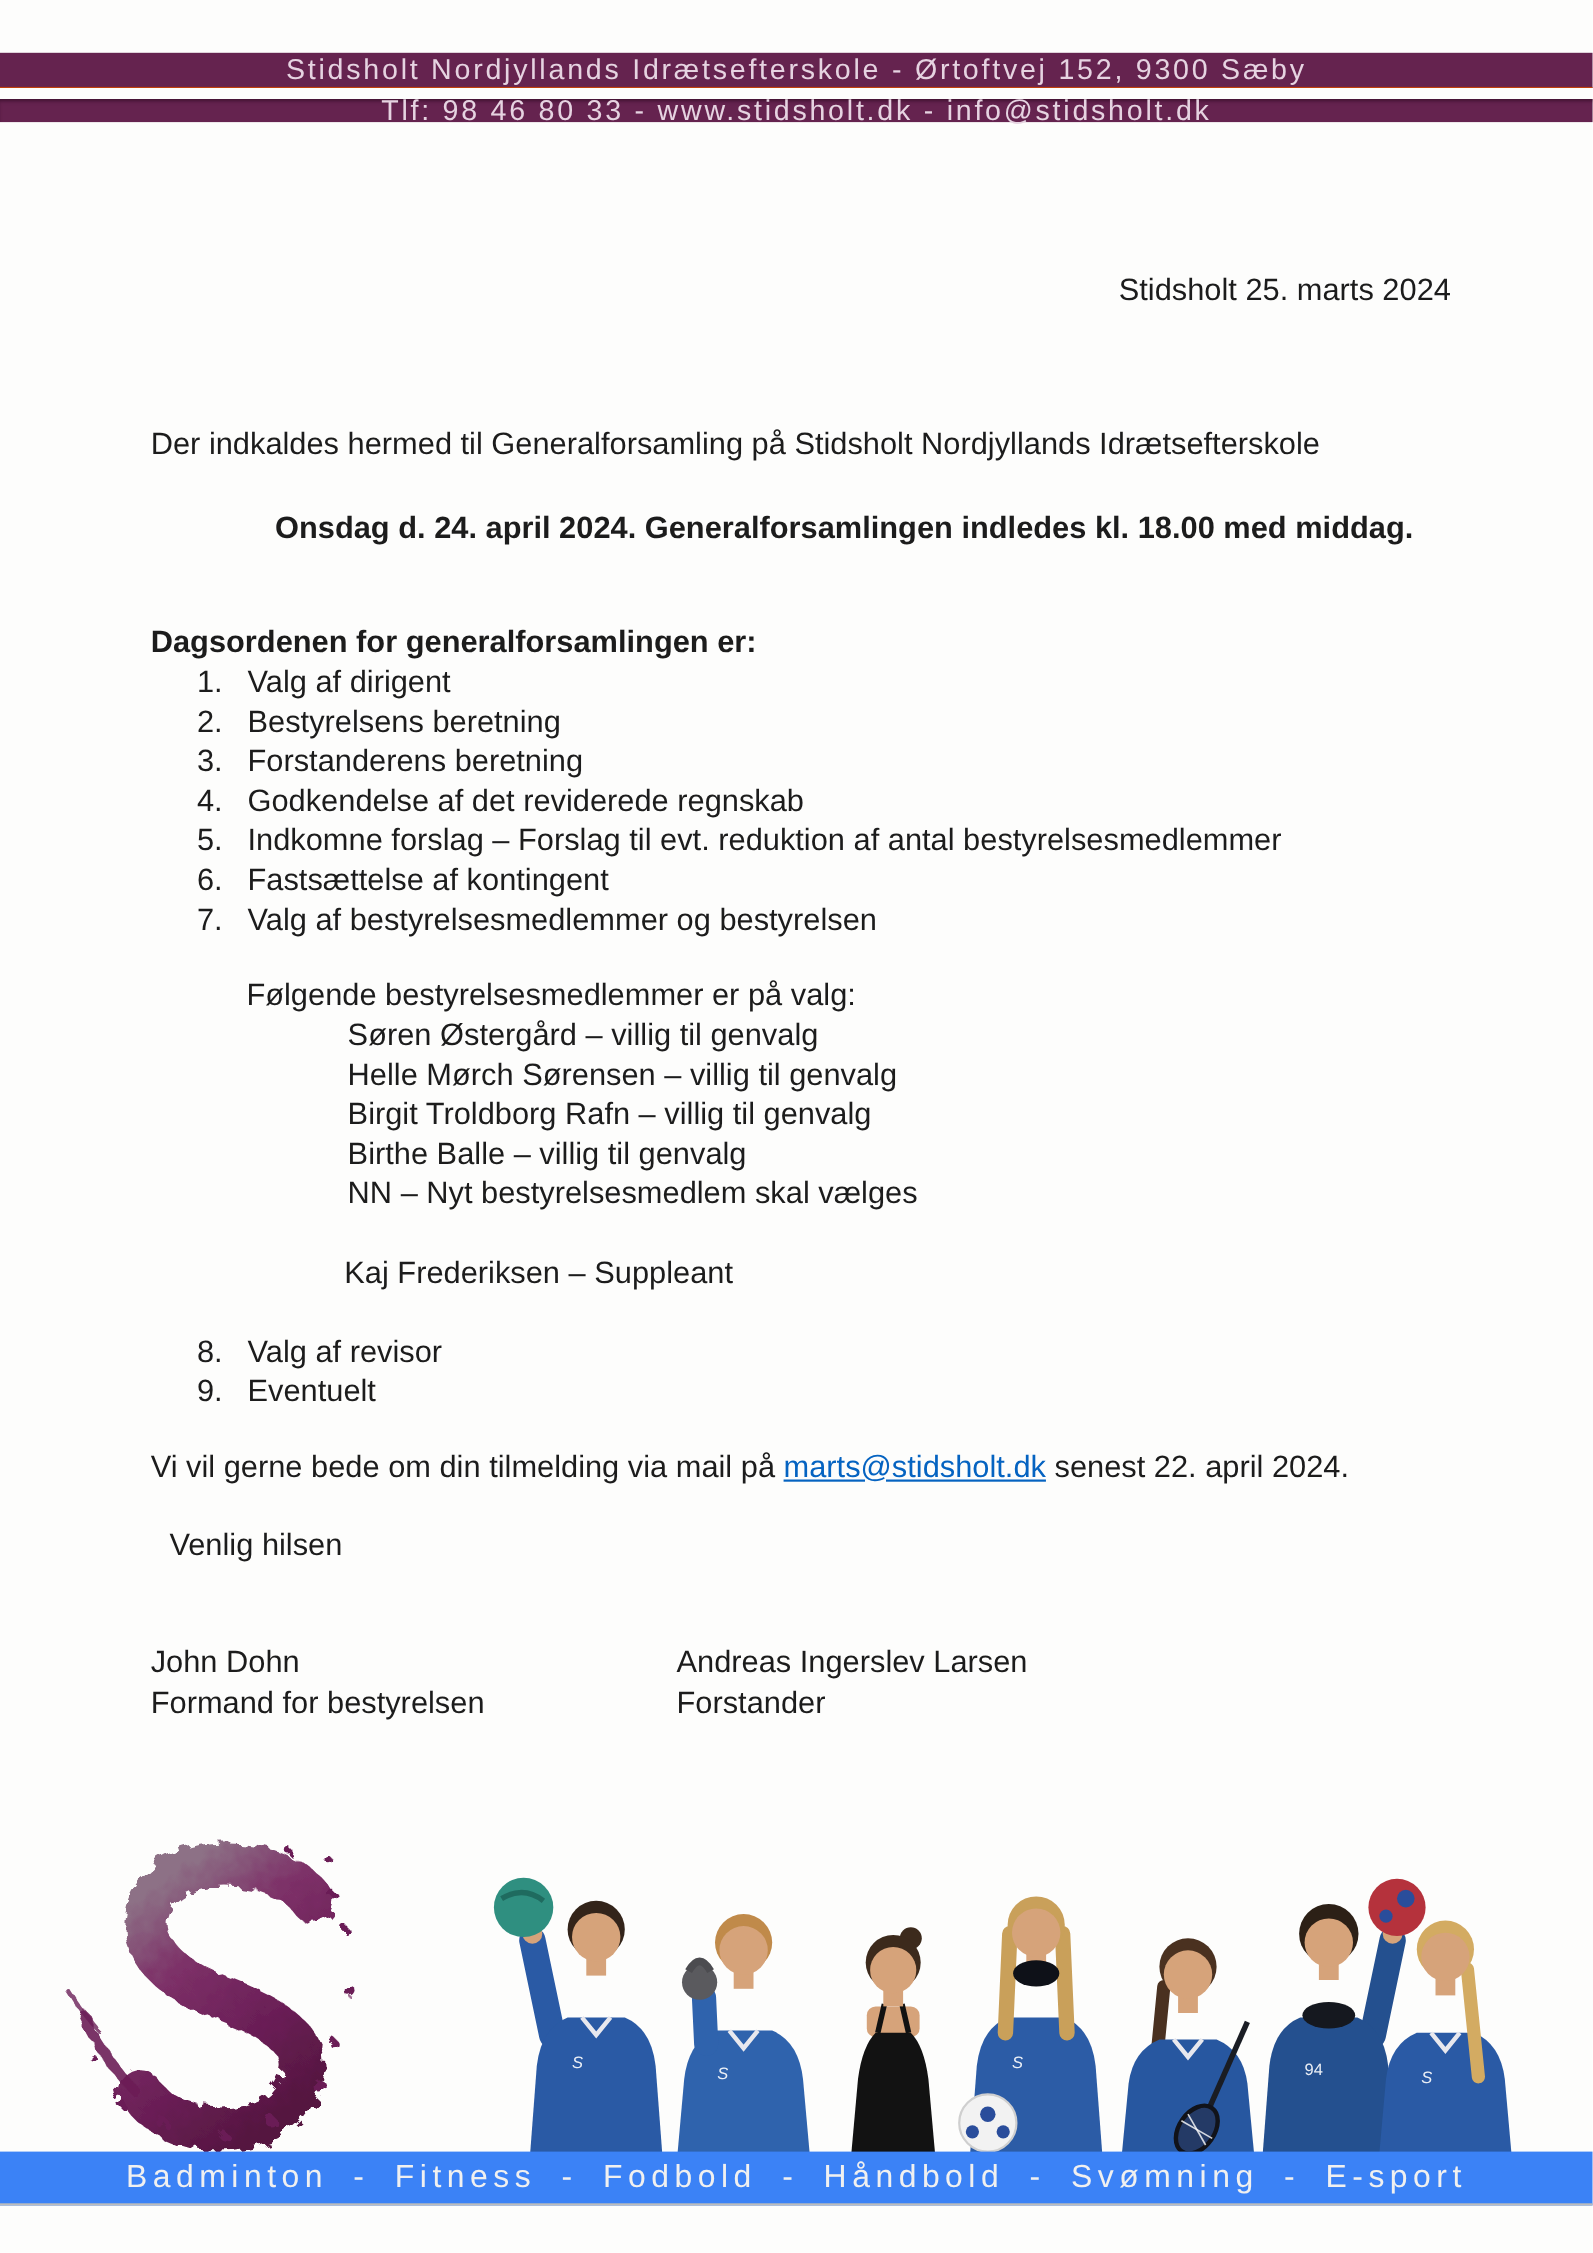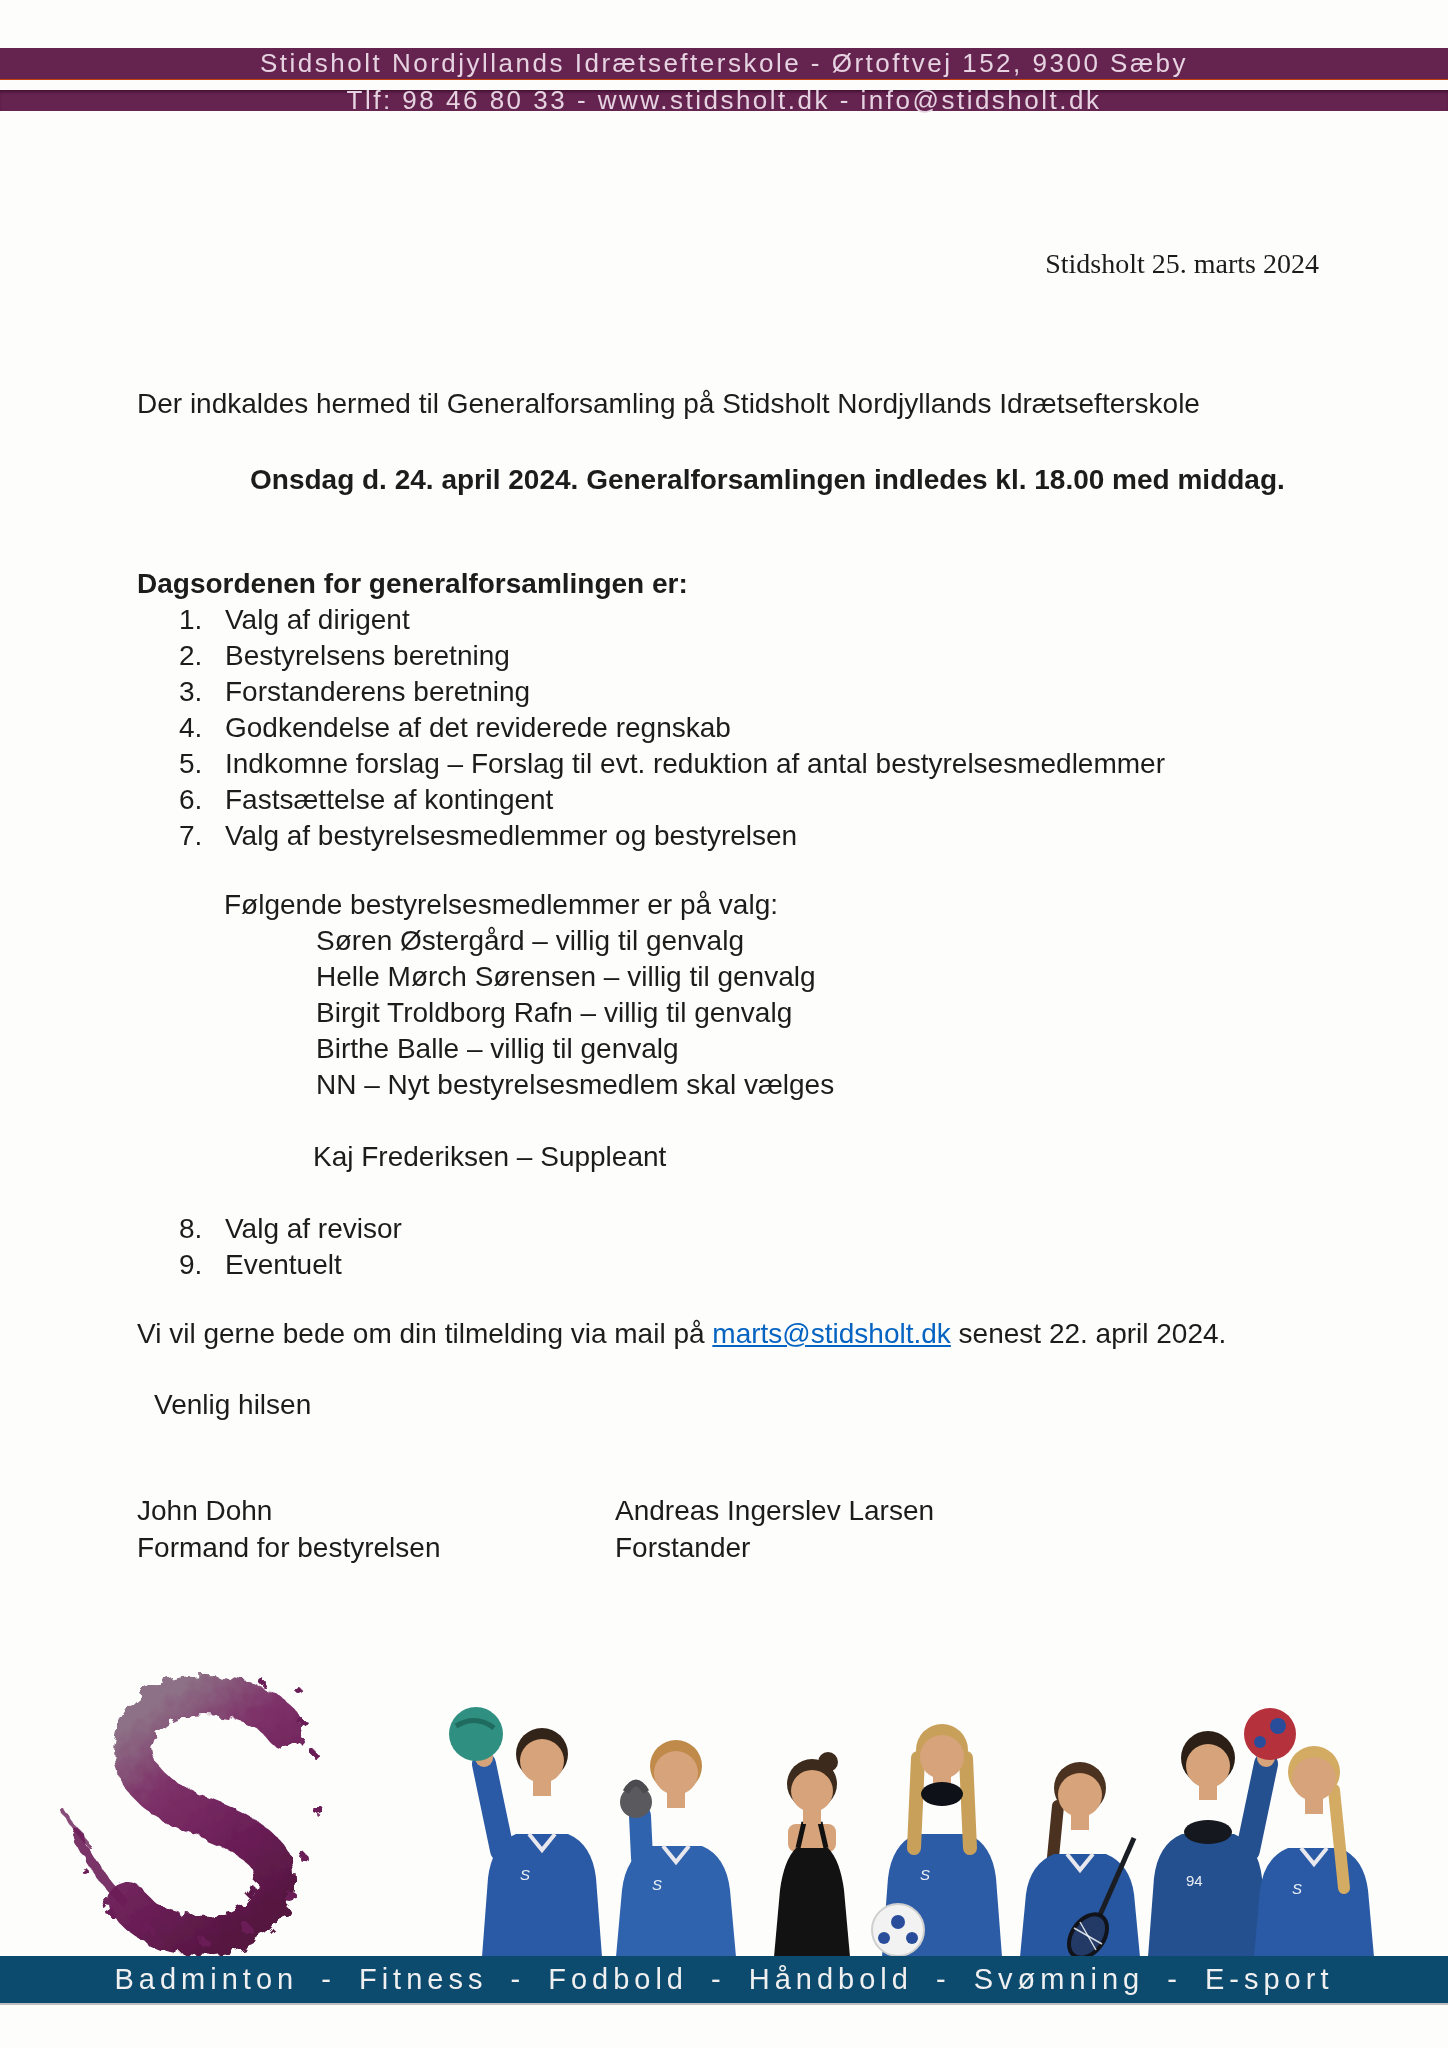--- a/index.html
+++ b/index.html
@@ -8,21 +8,21 @@
     font-family:"Liberation Sans",sans-serif;color:#1c1c1c;overflow:hidden;
   }
   
   .hbar{position:absolute;left:0;width:1448px;display:flex;align-items:center;justify-content:center;background:#65234f;}
   .hbar1{top:48px;height:31px;border-bottom:1px solid #c2410c;}
   .hbar2{top:90px;height:21px;box-shadow:inset 0 3px 3px -1px rgba(40,5,30,.55);}
   .hbar-text{color:#e6d3e1;font-size:26px;letter-spacing:2.5px;white-space:nowrap;}
   
   .t{position:absolute;font-size:28px;line-height:36px;white-space:nowrap;}
   .b{font-weight:bold;}
-  .date{top:246px;right:129px;font-family:Liberation Serif, serif;}
+  .date{top:246px;right:129px;}
   .recipient{top:318px;left:137px;}
   .intro{top:386px;left:137px;}
   .meeting{top:462px;left:250px;}
   .agenda-heading{top:566px;left:137px;}
   .agenda-list{top:602px;left:179px;}
   .agenda-row{display:flex;line-height:36px;}
   .agenda-num{width:46px;}
   .cand-heading{top:887px;left:224px;}
   .cand-list{top:923px;left:316px;}
   .cand-row{line-height:36px;}
@@ -33,21 +33,21 @@
   .closing{top:1387px;left:154px;}
   .sig{top:1492px;}
   .sig div{line-height:37px;}
   .sig-left{left:137px;}
   .sig-right{left:615px;}
   
   .logo-wrap{position:absolute;left:52px;top:1662px;width:315px;height:300px;}
   .photo-wrap{position:absolute;left:430px;top:1698px;width:1018px;height:259px;}
   
   .fbar{
-    position:absolute;left:0;top:1956px;width:1448px;height:47px;background:#0c4a6e;
+    position:absolute;left:0;top:1956px;width:1448px;height:47px;background:#3b82f6;
     display:flex;align-items:center;justify-content:center;border-bottom:2px solid #bdbdbd;
   }
   .fbar-text{color:#f0f0f0;font-size:29px;letter-spacing:5px;word-spacing:10px;white-space:nowrap;}
 </style>
 </head>
 <body>
 
 <div class="page">
 
   <div class="hbar hbar1">

